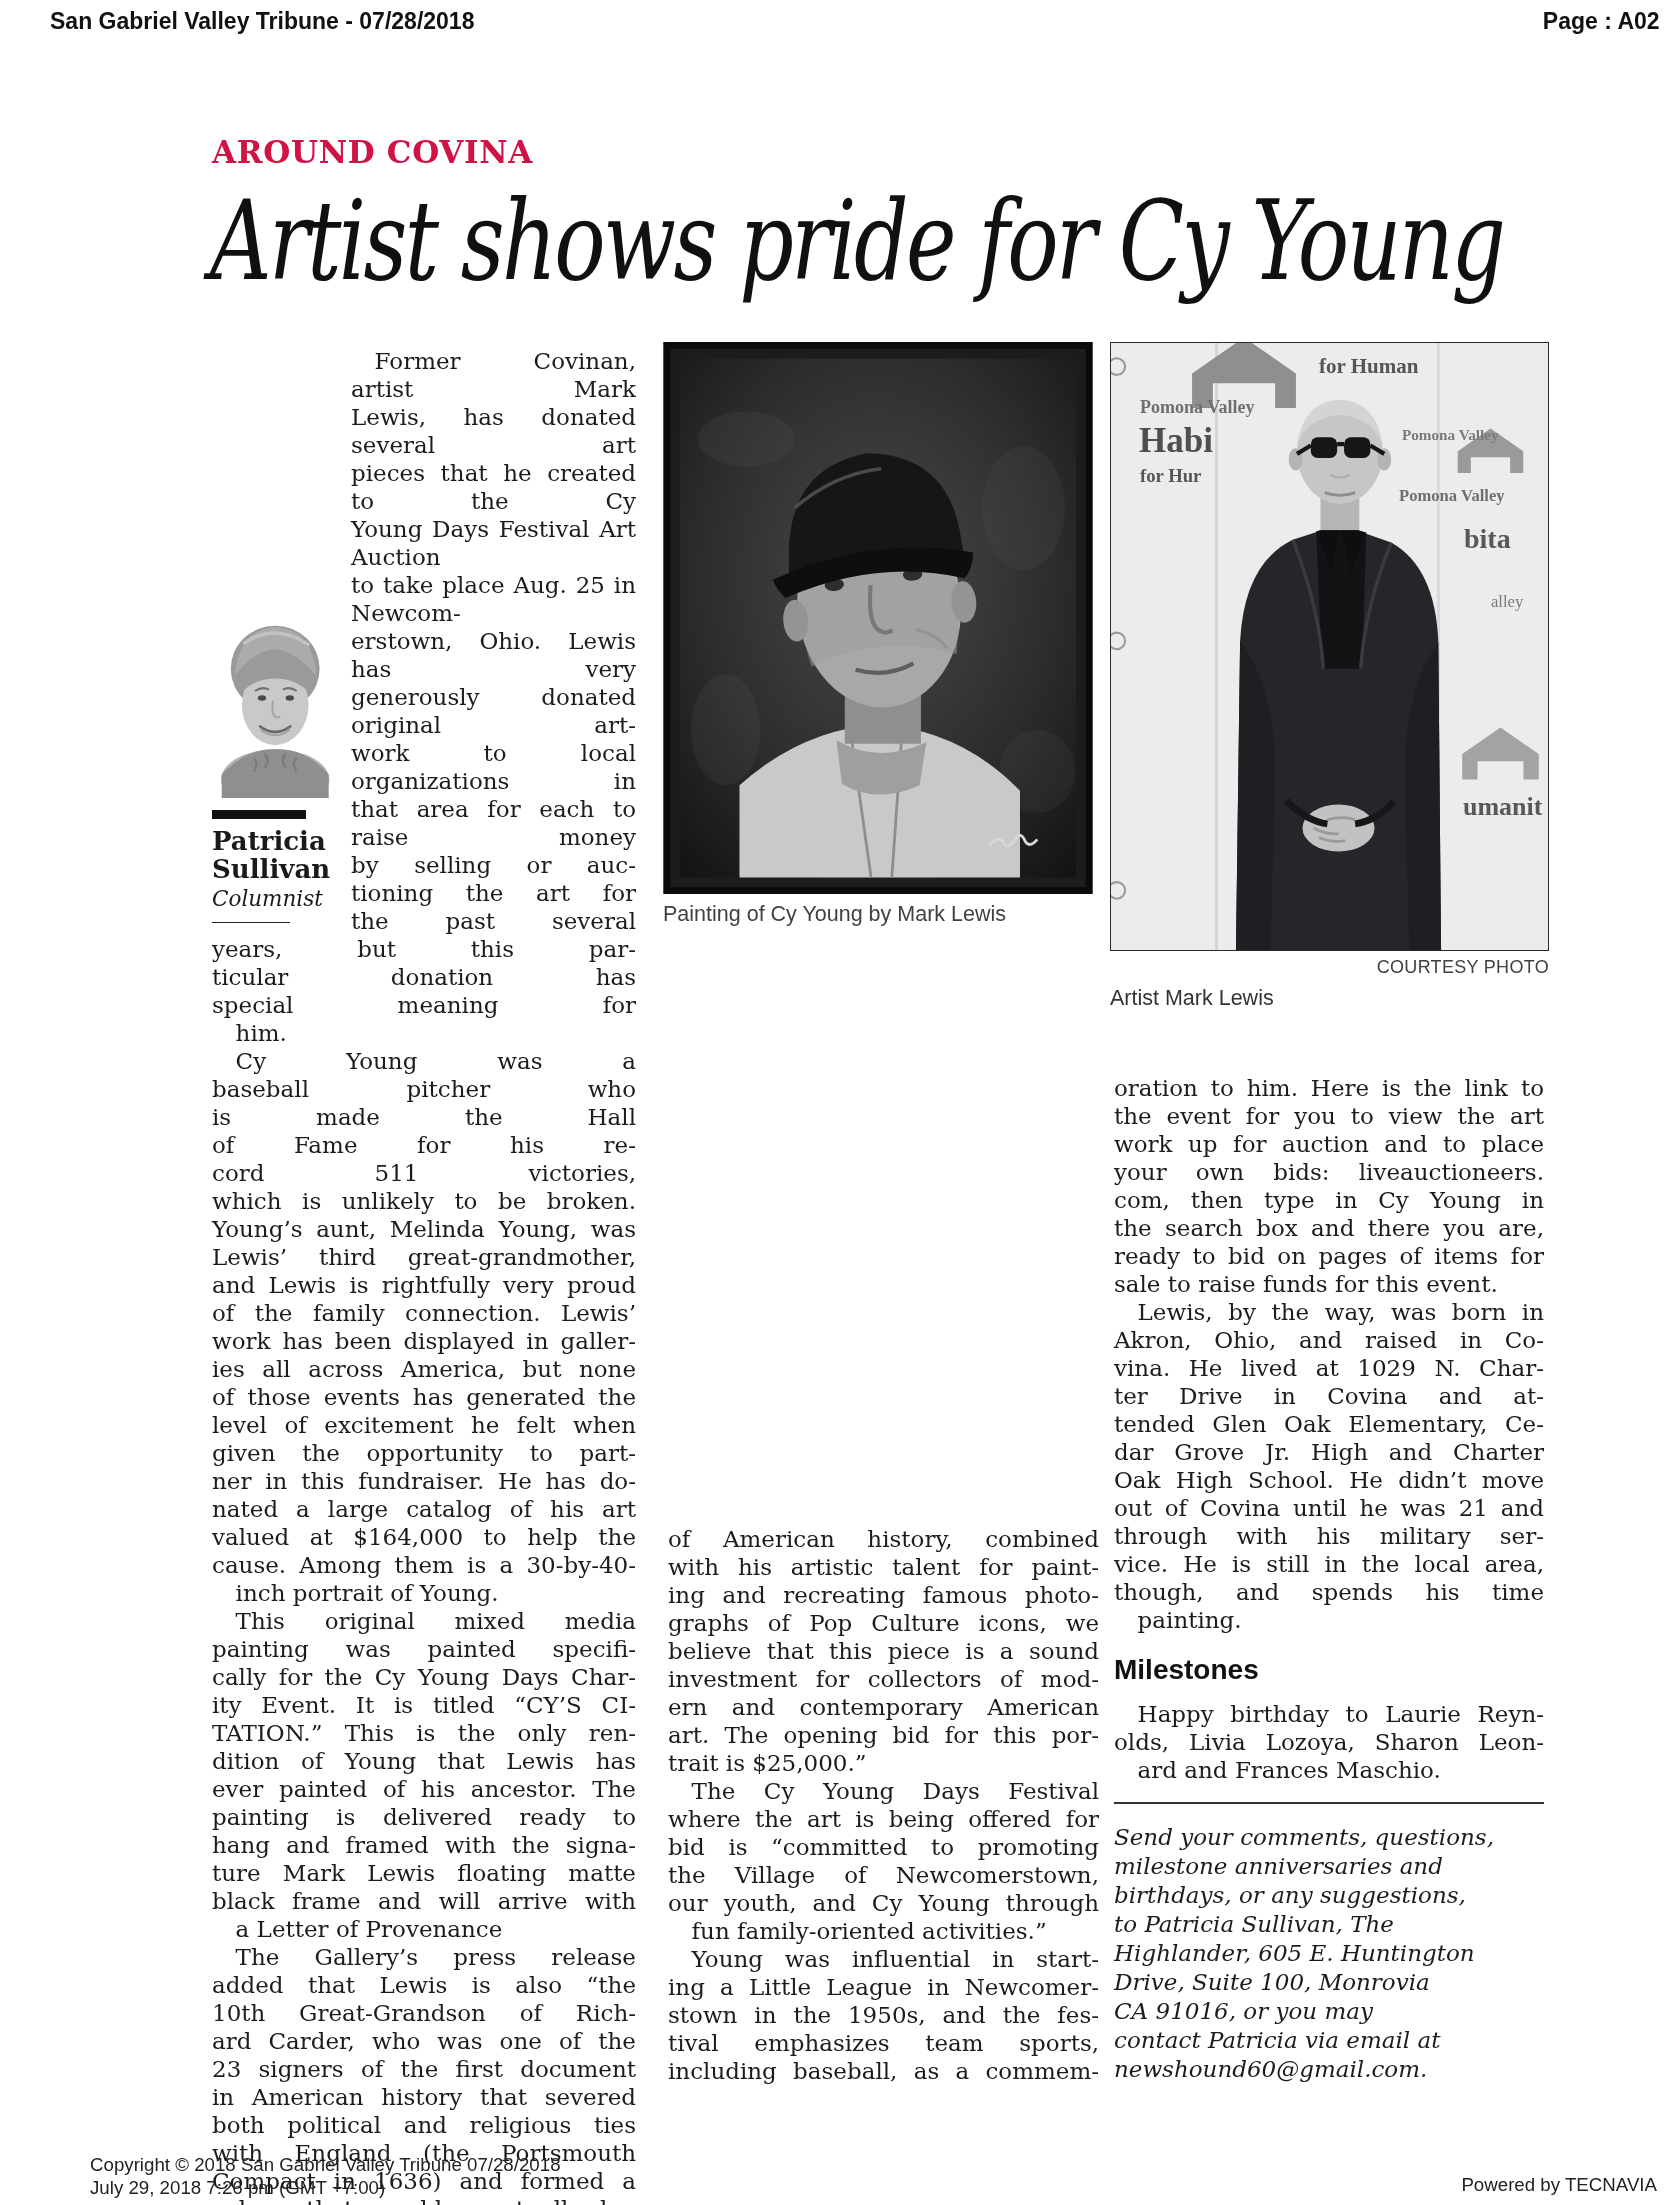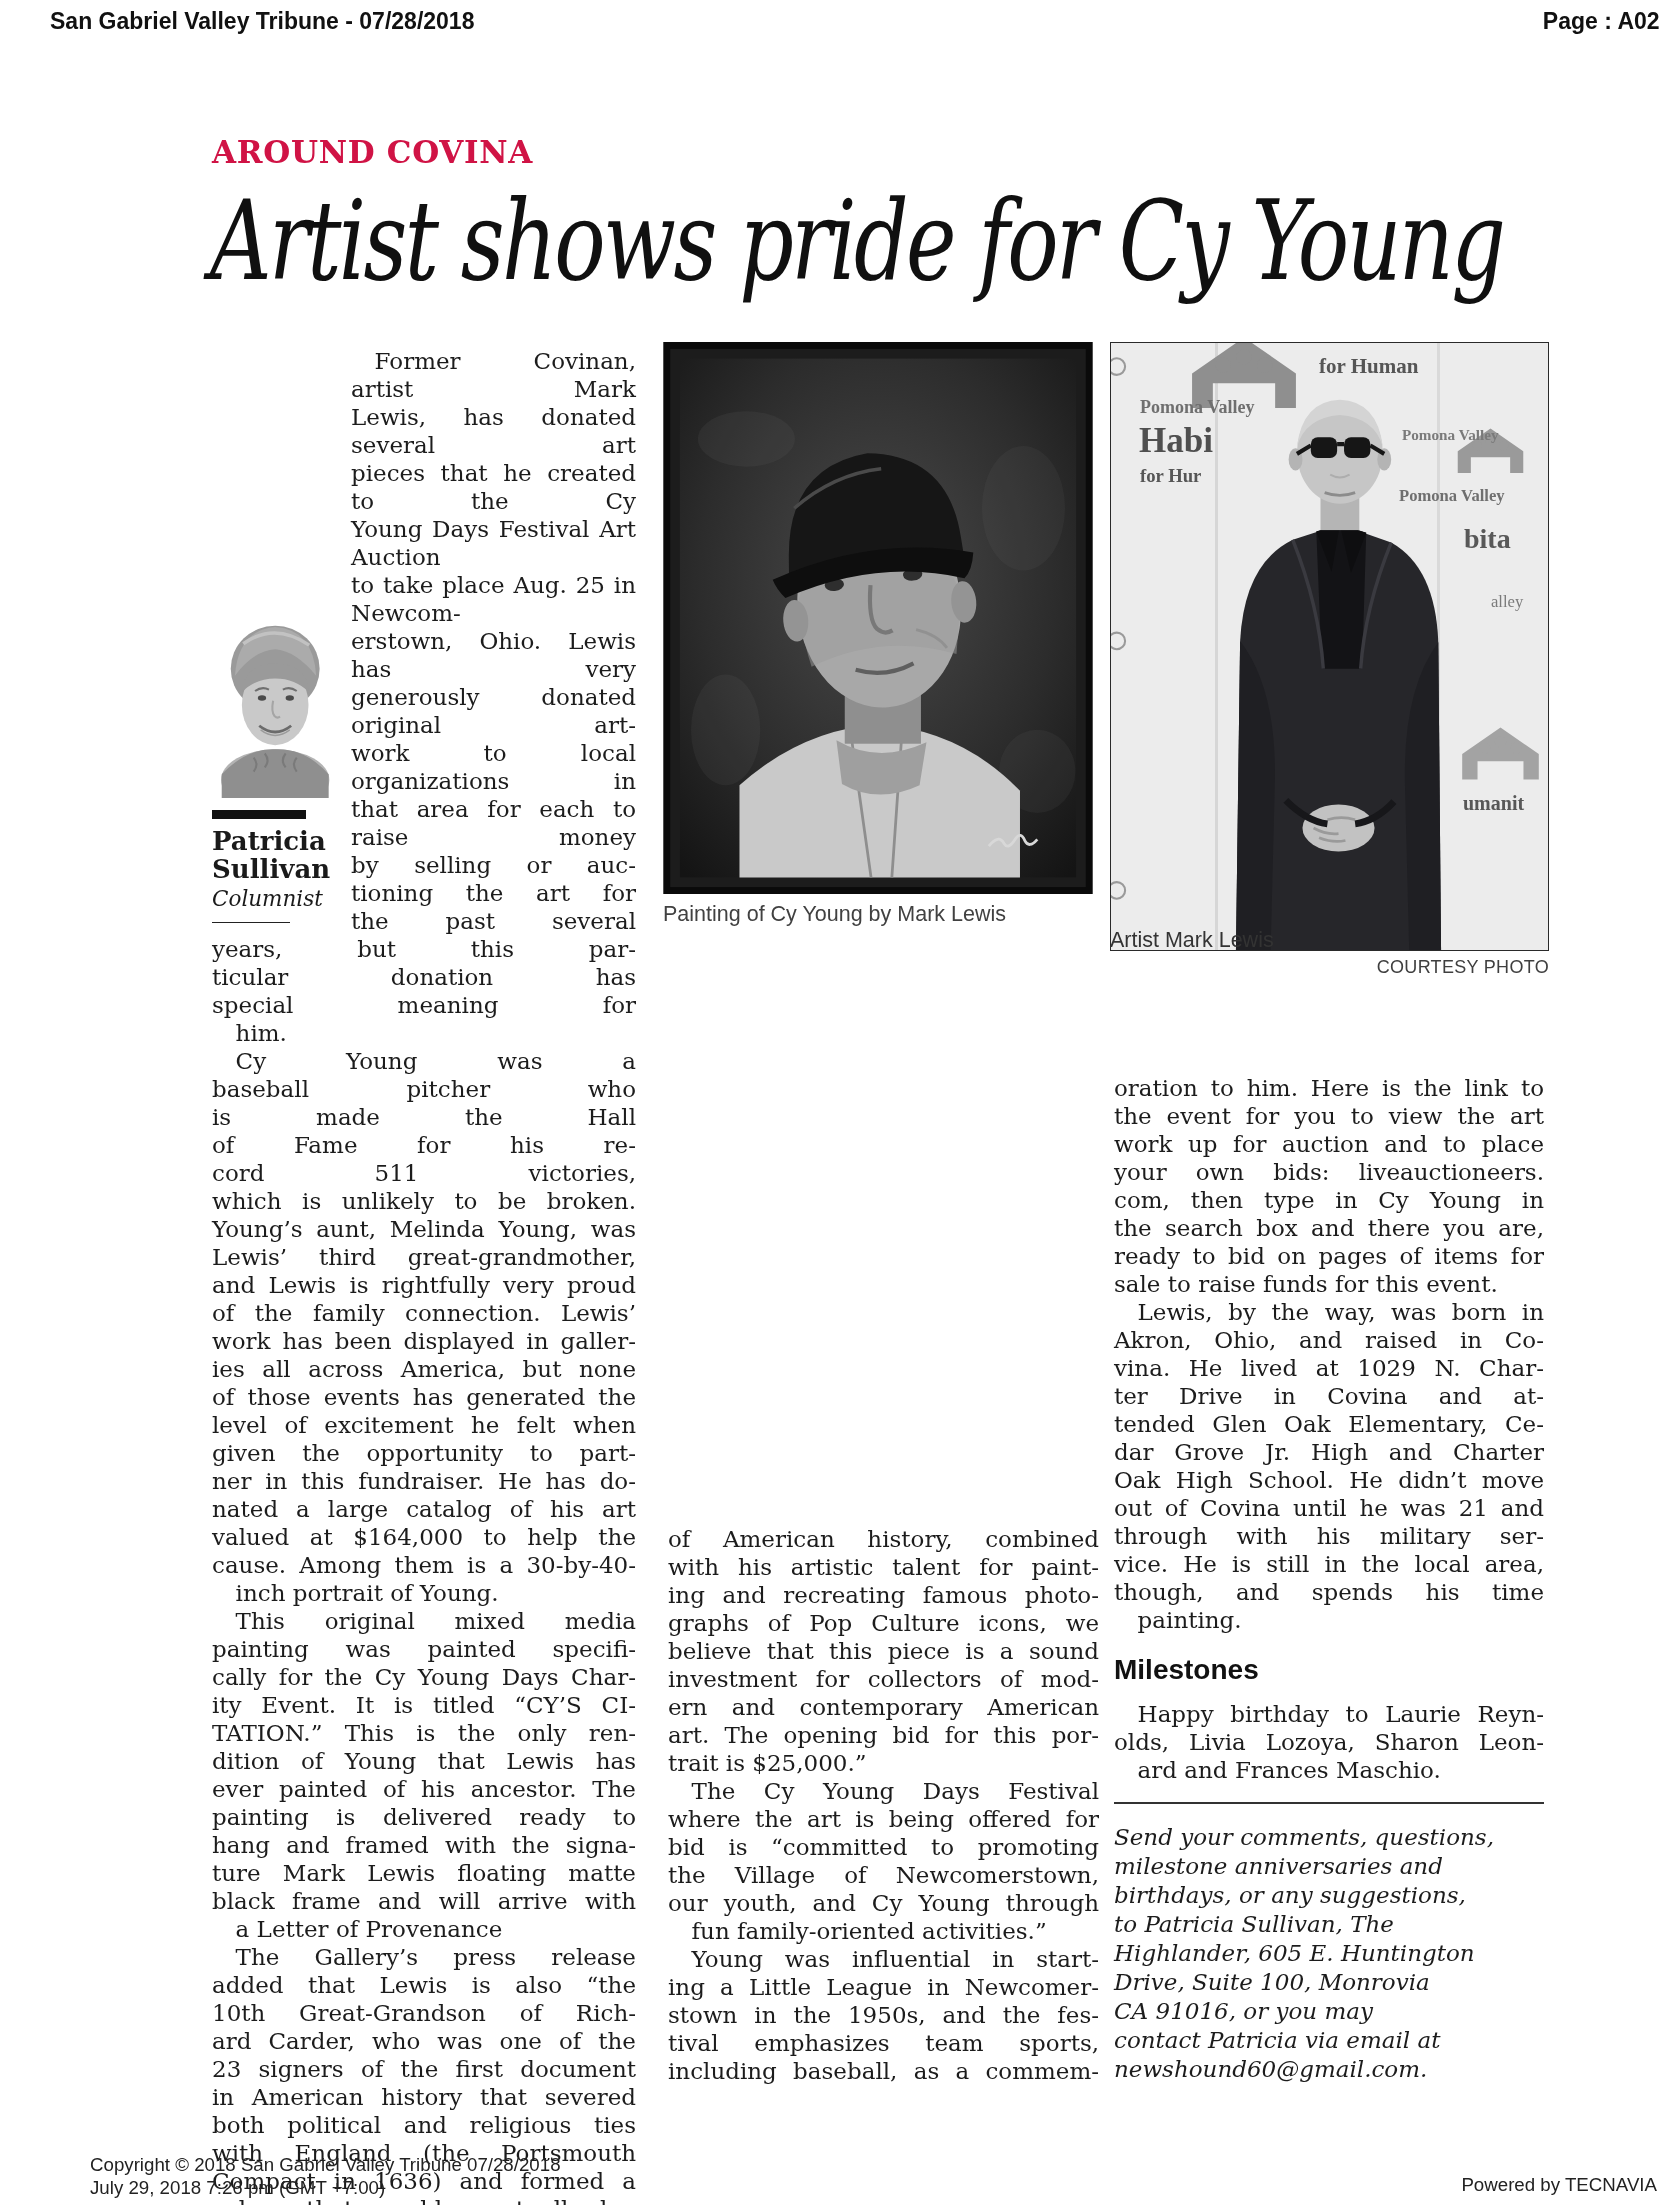--- a/index.html
+++ b/index.html
@@ -33,21 +33,21 @@
   .cap-mid{position:absolute;left:663px;top:902px;width:430px;
            font:21.5px/25px "Liberation Sans",sans-serif;color:#414141;}
   .pullquote{position:absolute;left:663px;top:969px;width:444px;
              font:bold 31px/40px "DejaVu Serif",serif;color:#121212;letter-spacing:-0.3px;}
   
   .photo-right{position:absolute;left:1110px;top:342px;width:437px;height:607px;
                background:#ececec;border:1.4px solid #2a2a2a;overflow:hidden;}
   .pr-label{position:absolute;font-family:Liberation Serif, serif;color:#6e6e6e;}
   .credit{position:absolute;left:1110px;top:957px;width:439px;text-align:right;
           font:18px/21px "Liberation Sans",sans-serif;color:#3f3f3f;letter-spacing:0.3px;}
-  .cap-right{position:absolute;left:1110px;top:928px;width:439px;
+  .cap-right{position:absolute;left:1110px;top:986px;width:439px;
              font:21.5px/25px "Liberation Sans",sans-serif;color:#333;}
   .milestones{font:bold 28px/30.5px "Liberation Sans",sans-serif;color:#111;margin:21px 0 14px 0;}
   .col3-rule{border:0;border-top:2.1px solid #333;margin:18px 0 19.4px 0;width:430px;}
   .contact{font:italic 23px/29px "DejaVu Serif",serif;}
 </style>
 </head>
 <body>
 
 <div class="page">
 
@@ -229,21 +229,21 @@
         <circle cx="95" cy="46" r="11" fill="#a3a3a3"></circle>
         <circle cx="125" cy="58" r="11" fill="#a3a3a3"></circle>
     </svg>
 
     <div class="pr-label" style="left:29px;top:54px;font-size:18px;font-weight:bold;color:#6f6f6f;">Pomona Valley</div>
     <div class="pr-label" style="left:28px;top:78px;font-size:35px;font-weight:bold;color:#4f4f4f;">Habi</div>
     <div class="pr-label" style="left:29px;top:122px;font-size:18.7px;font-weight:bold;color:#565656;">for Hur</div>
     <div class="pr-label" style="left:208px;top:11px;font-size:21px;font-weight:bold;color:#555;">for Human</div>
     <div class="pr-label" style="left:288px;top:143px;font-size:16.6px;font-weight:bold;color:#6f6f6f;">Pomona Valley</div>
     <div class="pr-label" style="left:353px;top:180px;font-size:28px;font-weight:bold;color:#585858;">bita</div>
-    <div class="pr-label" style="left:352px;top:449px;font-size:20px;font-weight:bold;color:#585858;">umanit</div>
+    <div class="pr-label" style="left:352px;top:449px;font-size:26px;font-weight:bold;color:#585858;">umanit</div>
     <div class="pr-label" style="left:380px;top:249px;font-size:16.6px;color:#7a7a7a;">alley</div>
     <div class="pr-label" style="left:291px;top:83px;font-size:15.2px;font-weight:bold;color:#7a7a7a;">Pomona Valley</div>
 
     <svg style="position:absolute;left:0;top:0;" width="437" height="607" viewBox="0 0 630 876">
       <circle cx="8" cy="34" r="12" fill="none" stroke="#9a9a9a" stroke-width="3"></circle>
       <circle cx="8" cy="430" r="12" fill="none" stroke="#9a9a9a" stroke-width="3"></circle>
       <circle cx="8" cy="790" r="12" fill="none" stroke="#9a9a9a" stroke-width="3"></circle>
 
       <path d="M180,876 L186,430 Q192,318 262,284 L330,262 L404,288 Q468,324 472,432 L476,876 Z" fill="#26262a"></path>
       <path d="M186,430 Q240,500 236,640 L230,876 L180,876 Z" fill="#1f1f23"></path>

